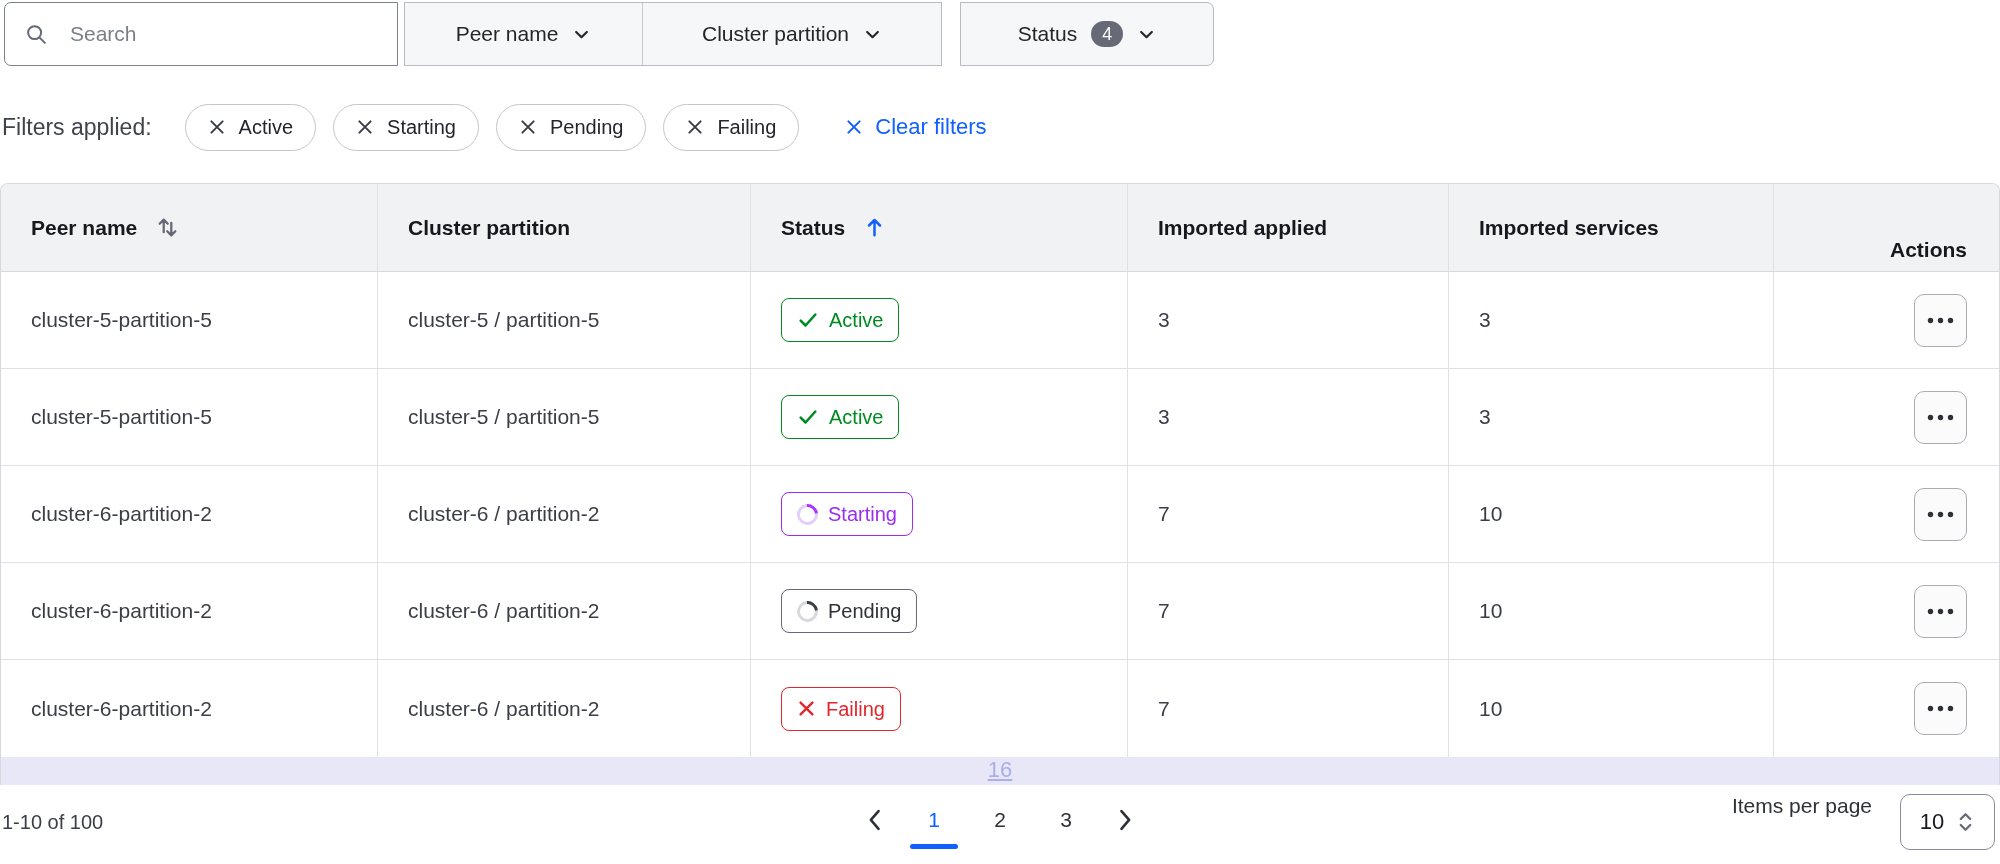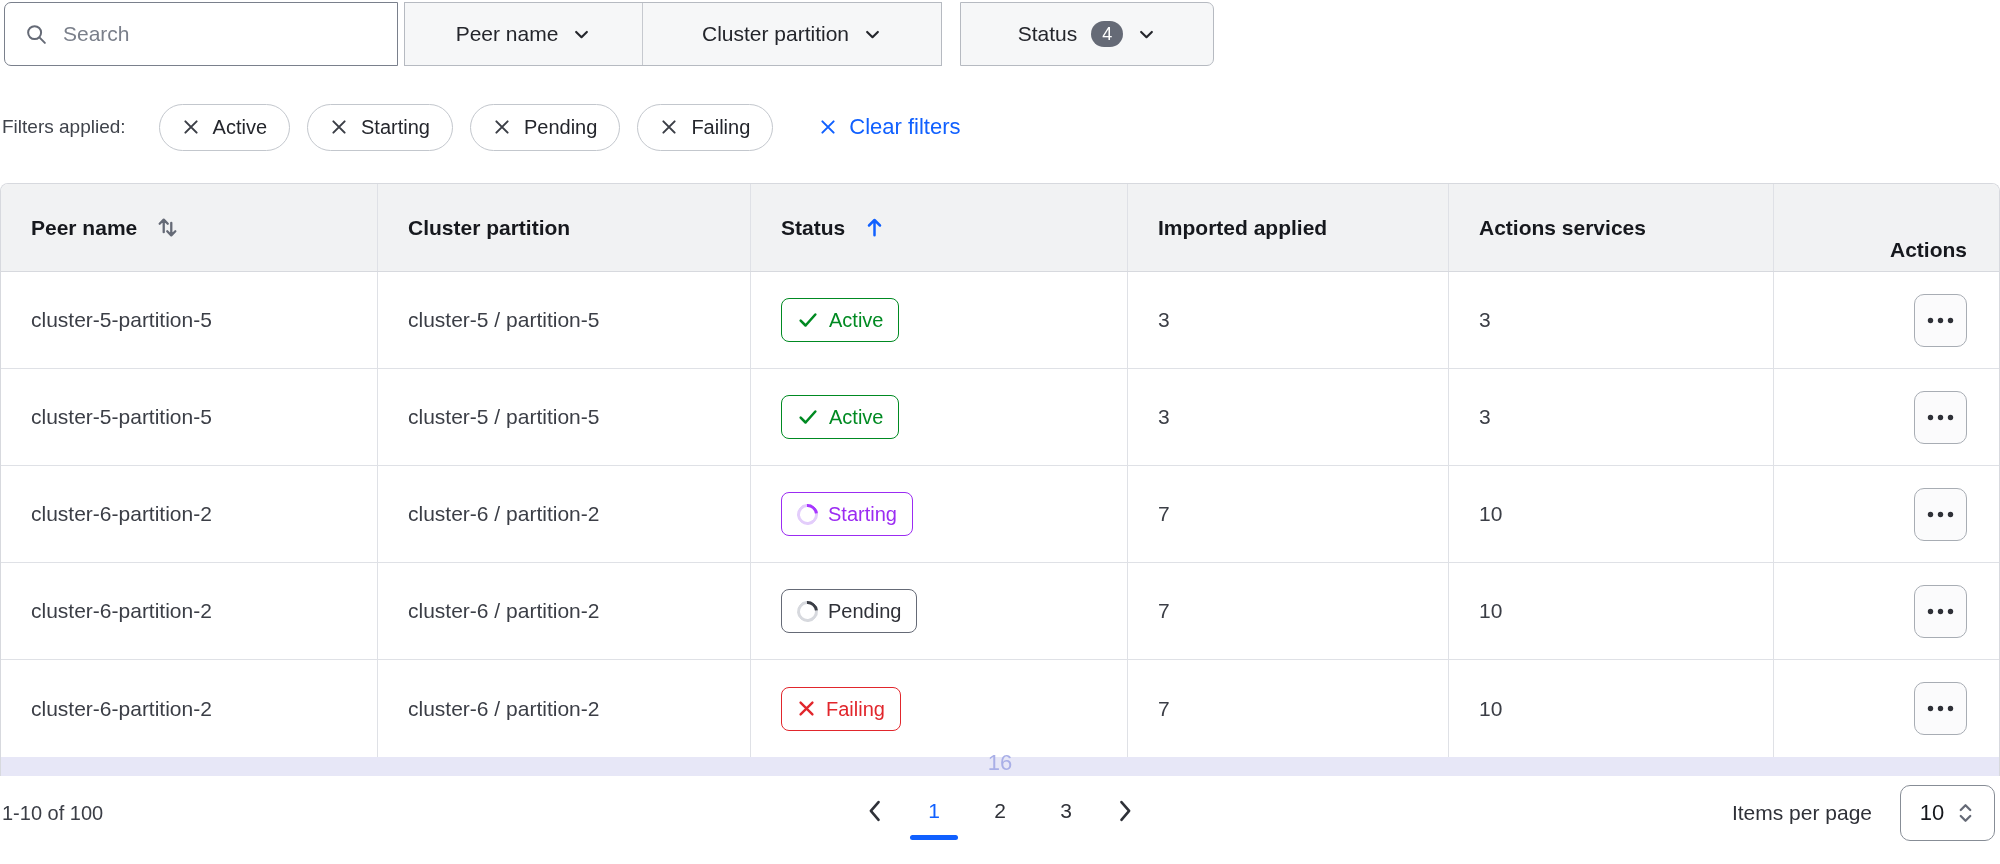--- a/index.html
+++ b/index.html
@@ -19,37 +19,37 @@
     --lavender-text:#A9AFE7;
   }
   *{box-sizing:border-box;margin:0;padding:0;}
   html,body{width:2000px;height:864px;overflow:hidden;background:#fff;
     font-family:"Liberation Sans","DejaVu Sans",sans-serif;color:var(--text);}
   button{font-family:inherit;background:none;border:none;cursor:pointer;color:inherit;}
 
   
   .toolbar{display:flex;align-items:stretch;height:64px;margin:2px 0 0 4px;}
   .search-box{width:394px;background:#fff;border:1.5px solid var(--border-dark);
-    border-radius:7px 0 0 7px;display:flex;align-items:center;padding-left:20px;gap:15px;}
+    border-radius:7px 0 0 7px;display:flex;align-items:center;padding-left:20px;gap:22px;}
   .search-box input{border:none;outline:none;font-size:21px;color:var(--text-strong);width:300px;
     font-family:inherit;background:transparent;}
   .search-box input::placeholder{color:#7A7F8A;opacity:1;}
   .seg-group{display:flex;margin-left:6px;border:1px solid #B6BAC1;background:var(--seg-bg);}
   .seg{display:flex;align-items:center;justify-content:center;gap:14px;font-size:21px;
     font-weight:500;color:#24262C;background:var(--seg-bg);}
   .seg + .seg{border-left:1px solid #C6C9CF;}
   .seg-peer{width:237px;}
   .seg-cluster{width:299px;}
   .seg-status{width:254px;margin-left:18px;border:1px solid #B6BAC1;border-radius:0 7px 7px 0;}
   .count-badge{background:var(--slate);color:#fff;font-size:18px;font-weight:500;
     padding:4px 11px;border-radius:999px;line-height:1;}
 
   
   .filters-row{display:flex;align-items:center;margin:37px 0 0 2px;height:48px;}
-  .filters-label{font-size:19px;color:#3F434B;margin-right:33px;}
+  .filters-label{font-size:23px;color:#3F434B;margin-right:33px;}
   .pills{display:flex;gap:17px;}
   .pill{display:flex;align-items:center;gap:13px;height:47px;padding:0 22px;
     border:1px solid var(--border-mid);border-radius:24px;font-size:20px;color:#24262C;background:#fff;}
   .pill .x-icon{display:flex;color:#3B3E46;}
   .clear-filters{display:flex;align-items:center;gap:12px;margin-left:46px;
     color:var(--blue);font-size:22px;font-weight:500;}
   .clear-filters .x-icon{display:flex;}
 
   
   .table{margin-top:32px;width:2000px;border:1px solid #D7D9DE;border-bottom:none;
@@ -72,36 +72,36 @@
     border-radius:8px;border:1.5px solid;font-size:20px;font-weight:500;background:#fff;line-height:1;}
   .badge-icon{display:flex;align-items:center;}
   .badge--active{color:var(--green);border-color:var(--green);}
   .badge--starting{color:var(--purple);border-color:var(--purple);}
   .badge--pending{color:#2F3138;border-color:var(--slate);}
   .badge--failing{color:var(--red);border-color:var(--red);}
   .spinner{width:21px;height:21px;border-radius:50%;border:3.5px solid;transform:rotate(40deg);}
   .spinner--starting{border-color:#E3CDFB;border-top-color:#A737FF;}
   .spinner--pending{border-color:#D7D9DE;border-top-color:#3B3E46;}
 
-  .partial-row{height:19px;background:var(--lavender);display:flex;align-items:flex-end;
-    justify-content:center;font-size:22px;color:var(--lavender-text);}
+  .partial-row{height:28px;background:var(--lavender);display:flex;align-items:flex-start;
+    justify-content:center;font-size:22px;color:var(--lavender-text);text-decoration:underline;}
 
   
   .pagination{position:relative;height:74px;display:flex;align-items:center;
     justify-content:space-between;padding:0 5px 0 2px;}
   .range-text{font-size:20px;color:var(--text);}
   .pager{position:absolute;left:50%;top:50%;transform:translate(-50%,-58%);
     display:flex;align-items:center;gap:24px;}
   .page{position:relative;width:42px;display:flex;justify-content:center;
     font-size:21px;color:#2F3138;}
   .page.current{color:var(--blue);font-weight:500;}
   .page .bar{position:absolute;left:50%;transform:translateX(-50%);bottom:-17px;
     width:48px;height:5px;border-radius:3px;background:var(--blue);}
   .pg-chev{display:flex;align-items:center;padding:0 4px;}
-  .per-page{display:flex;align-items:center;}
+  .per-page{display:flex;}
   .per-page-label{font-size:21px;color:#2F3138;font-weight:500;margin-right:28px;}
   .select-box{width:95px;height:56px;border:1.5px solid #878D96;border-radius:10px;
     background:#fff;display:flex;align-items:center;justify-content:center;gap:12px;
     font-size:22px;color:var(--text-strong);}
 </style>
 </head>
 <body>
 
 <div class="toolbar">
   <div class="search-box">
@@ -209,21 +209,21 @@
       <span style="display:flex">
         <svg viewBox="0 0 20 20" width="25" height="25" fill="none" stroke="#1060FF" stroke-width="2" stroke-linecap="round" stroke-linejoin="round">
           <path d="M10 16.2V4M10 4L5.6 8.4M10 4l4.4 4.4"></path>
         </svg>
       </span>
     </div>
     <div class="th">
       <span>Imported applied</span>
     </div>
     <div class="th">
-      <span>Actions services</span>
+      <span>Imported services</span>
     </div>
     <div class="th th-actions">
       <span>Actions</span>
     </div>
   </div>
 
   <div id="tbody">
   <div class="tr">
     <div class="td">
       <span>cluster-5-partition-5</span>

